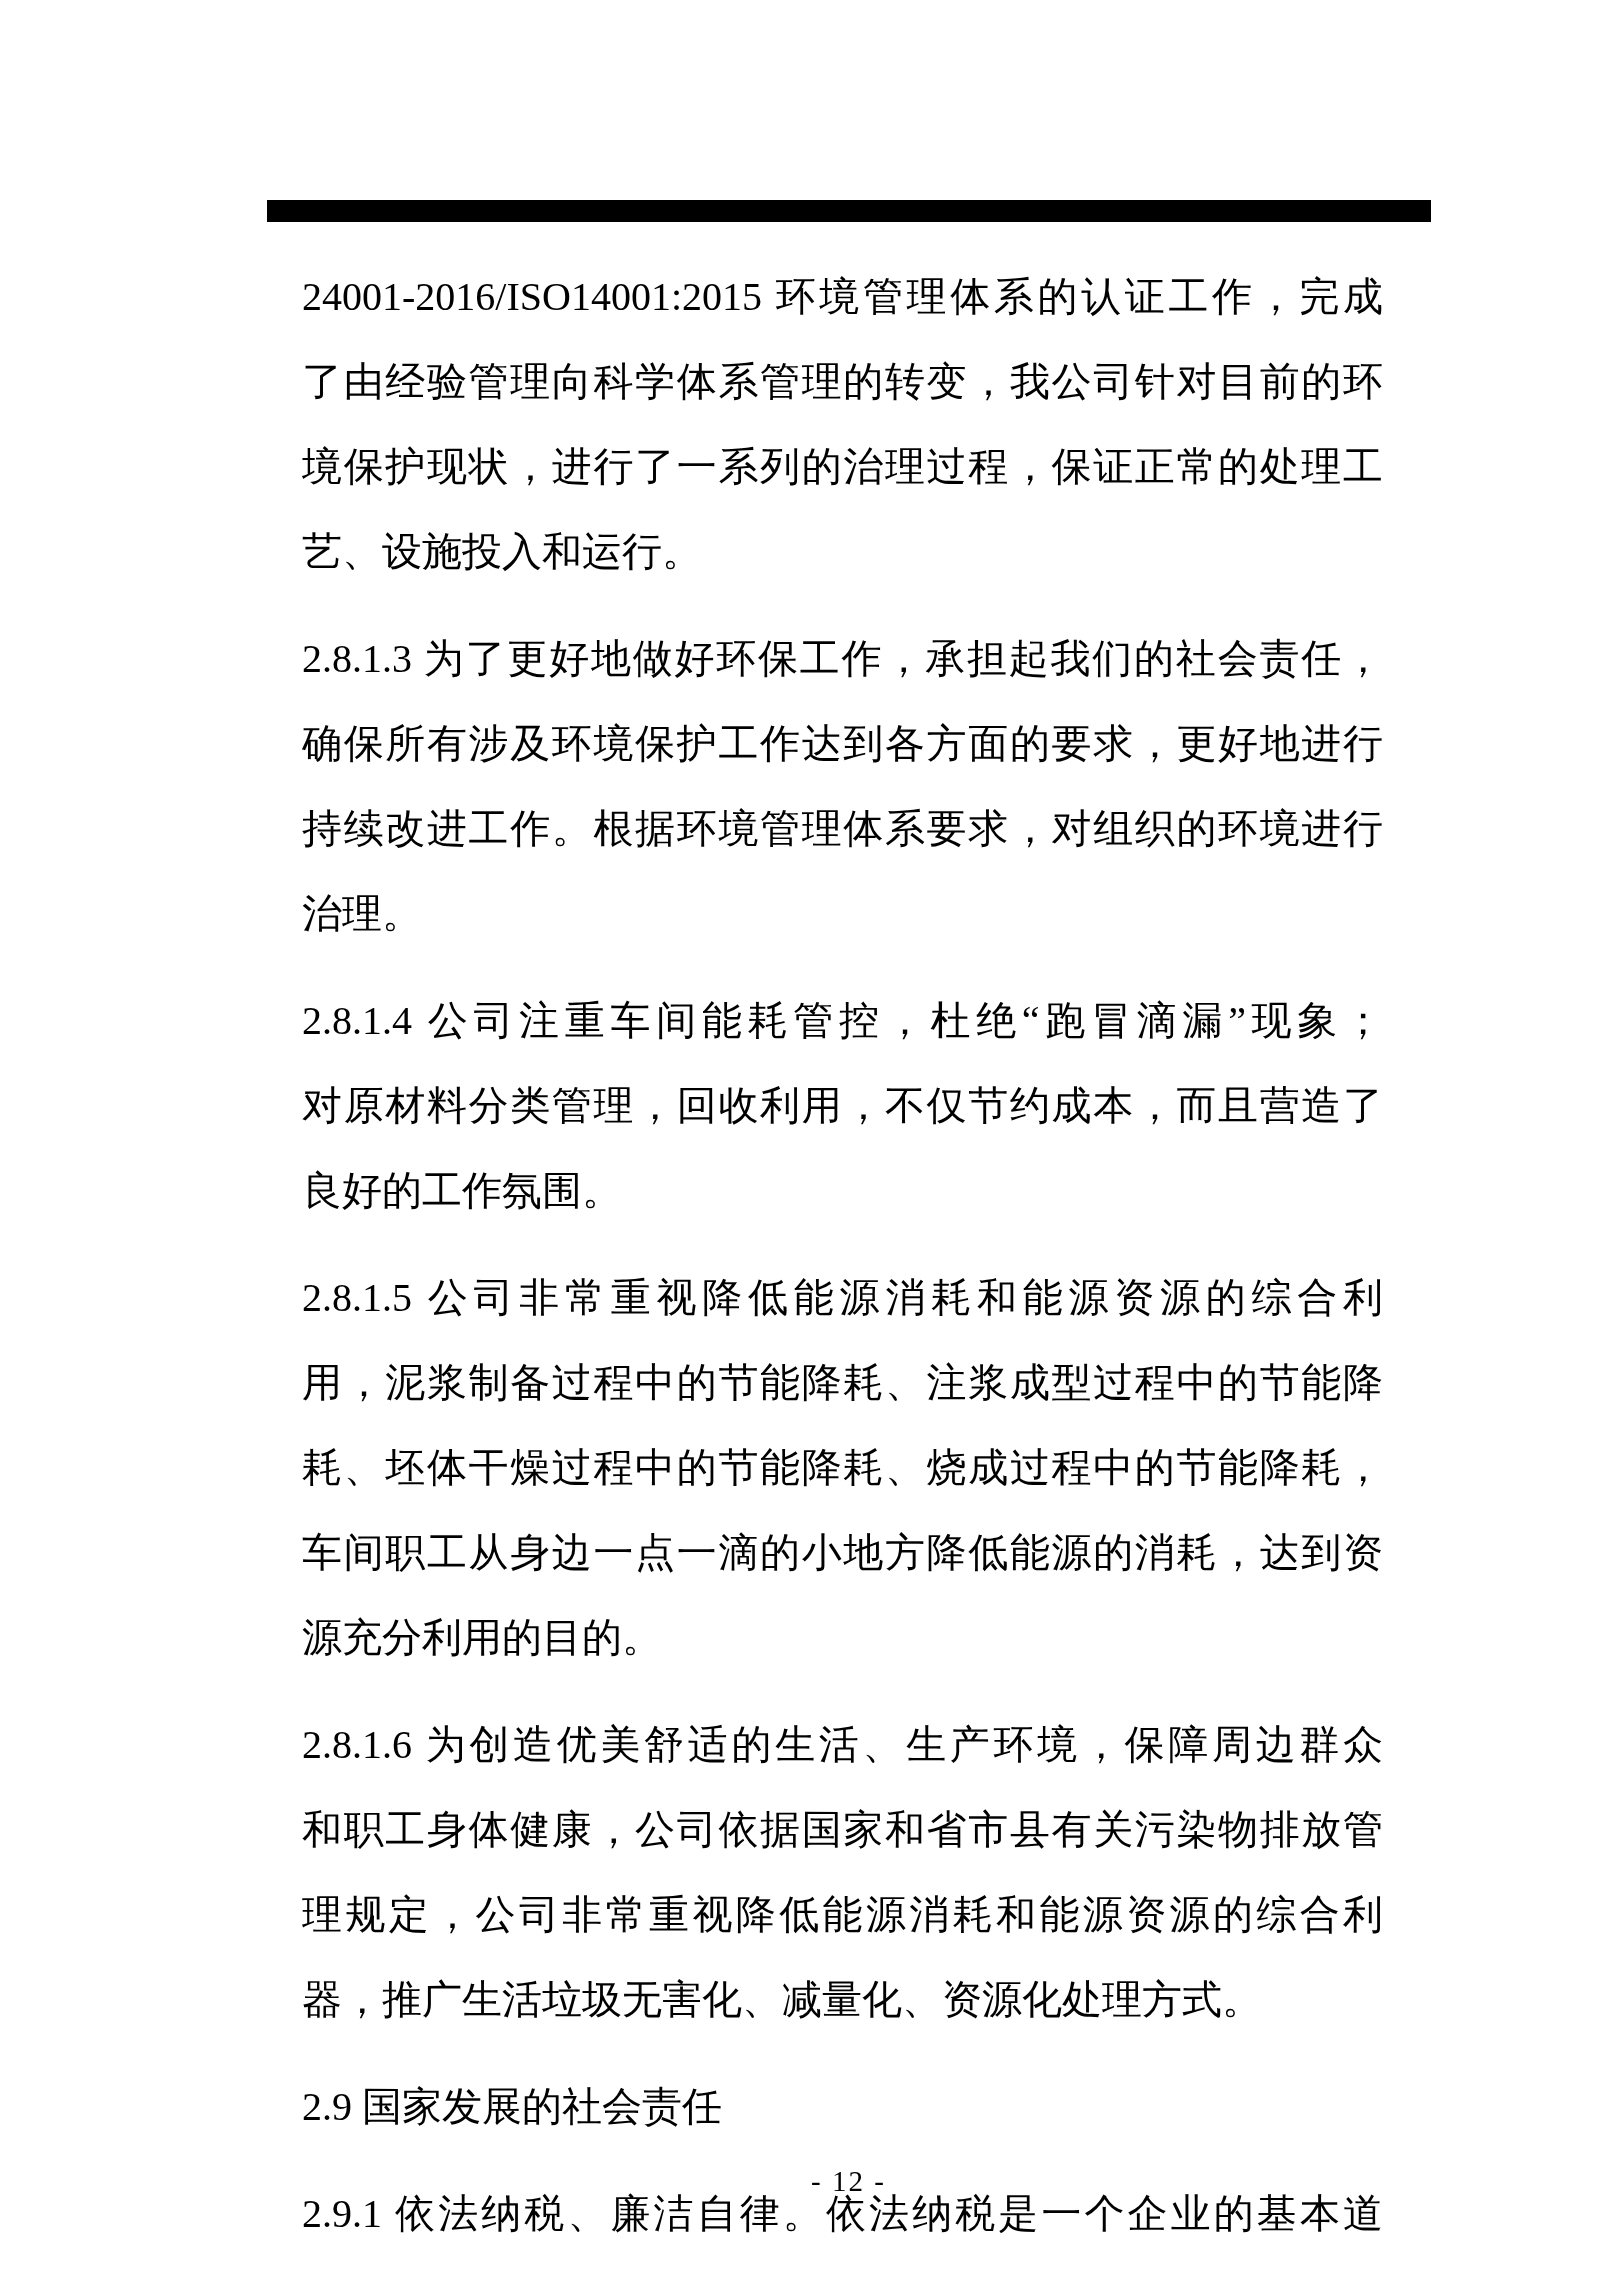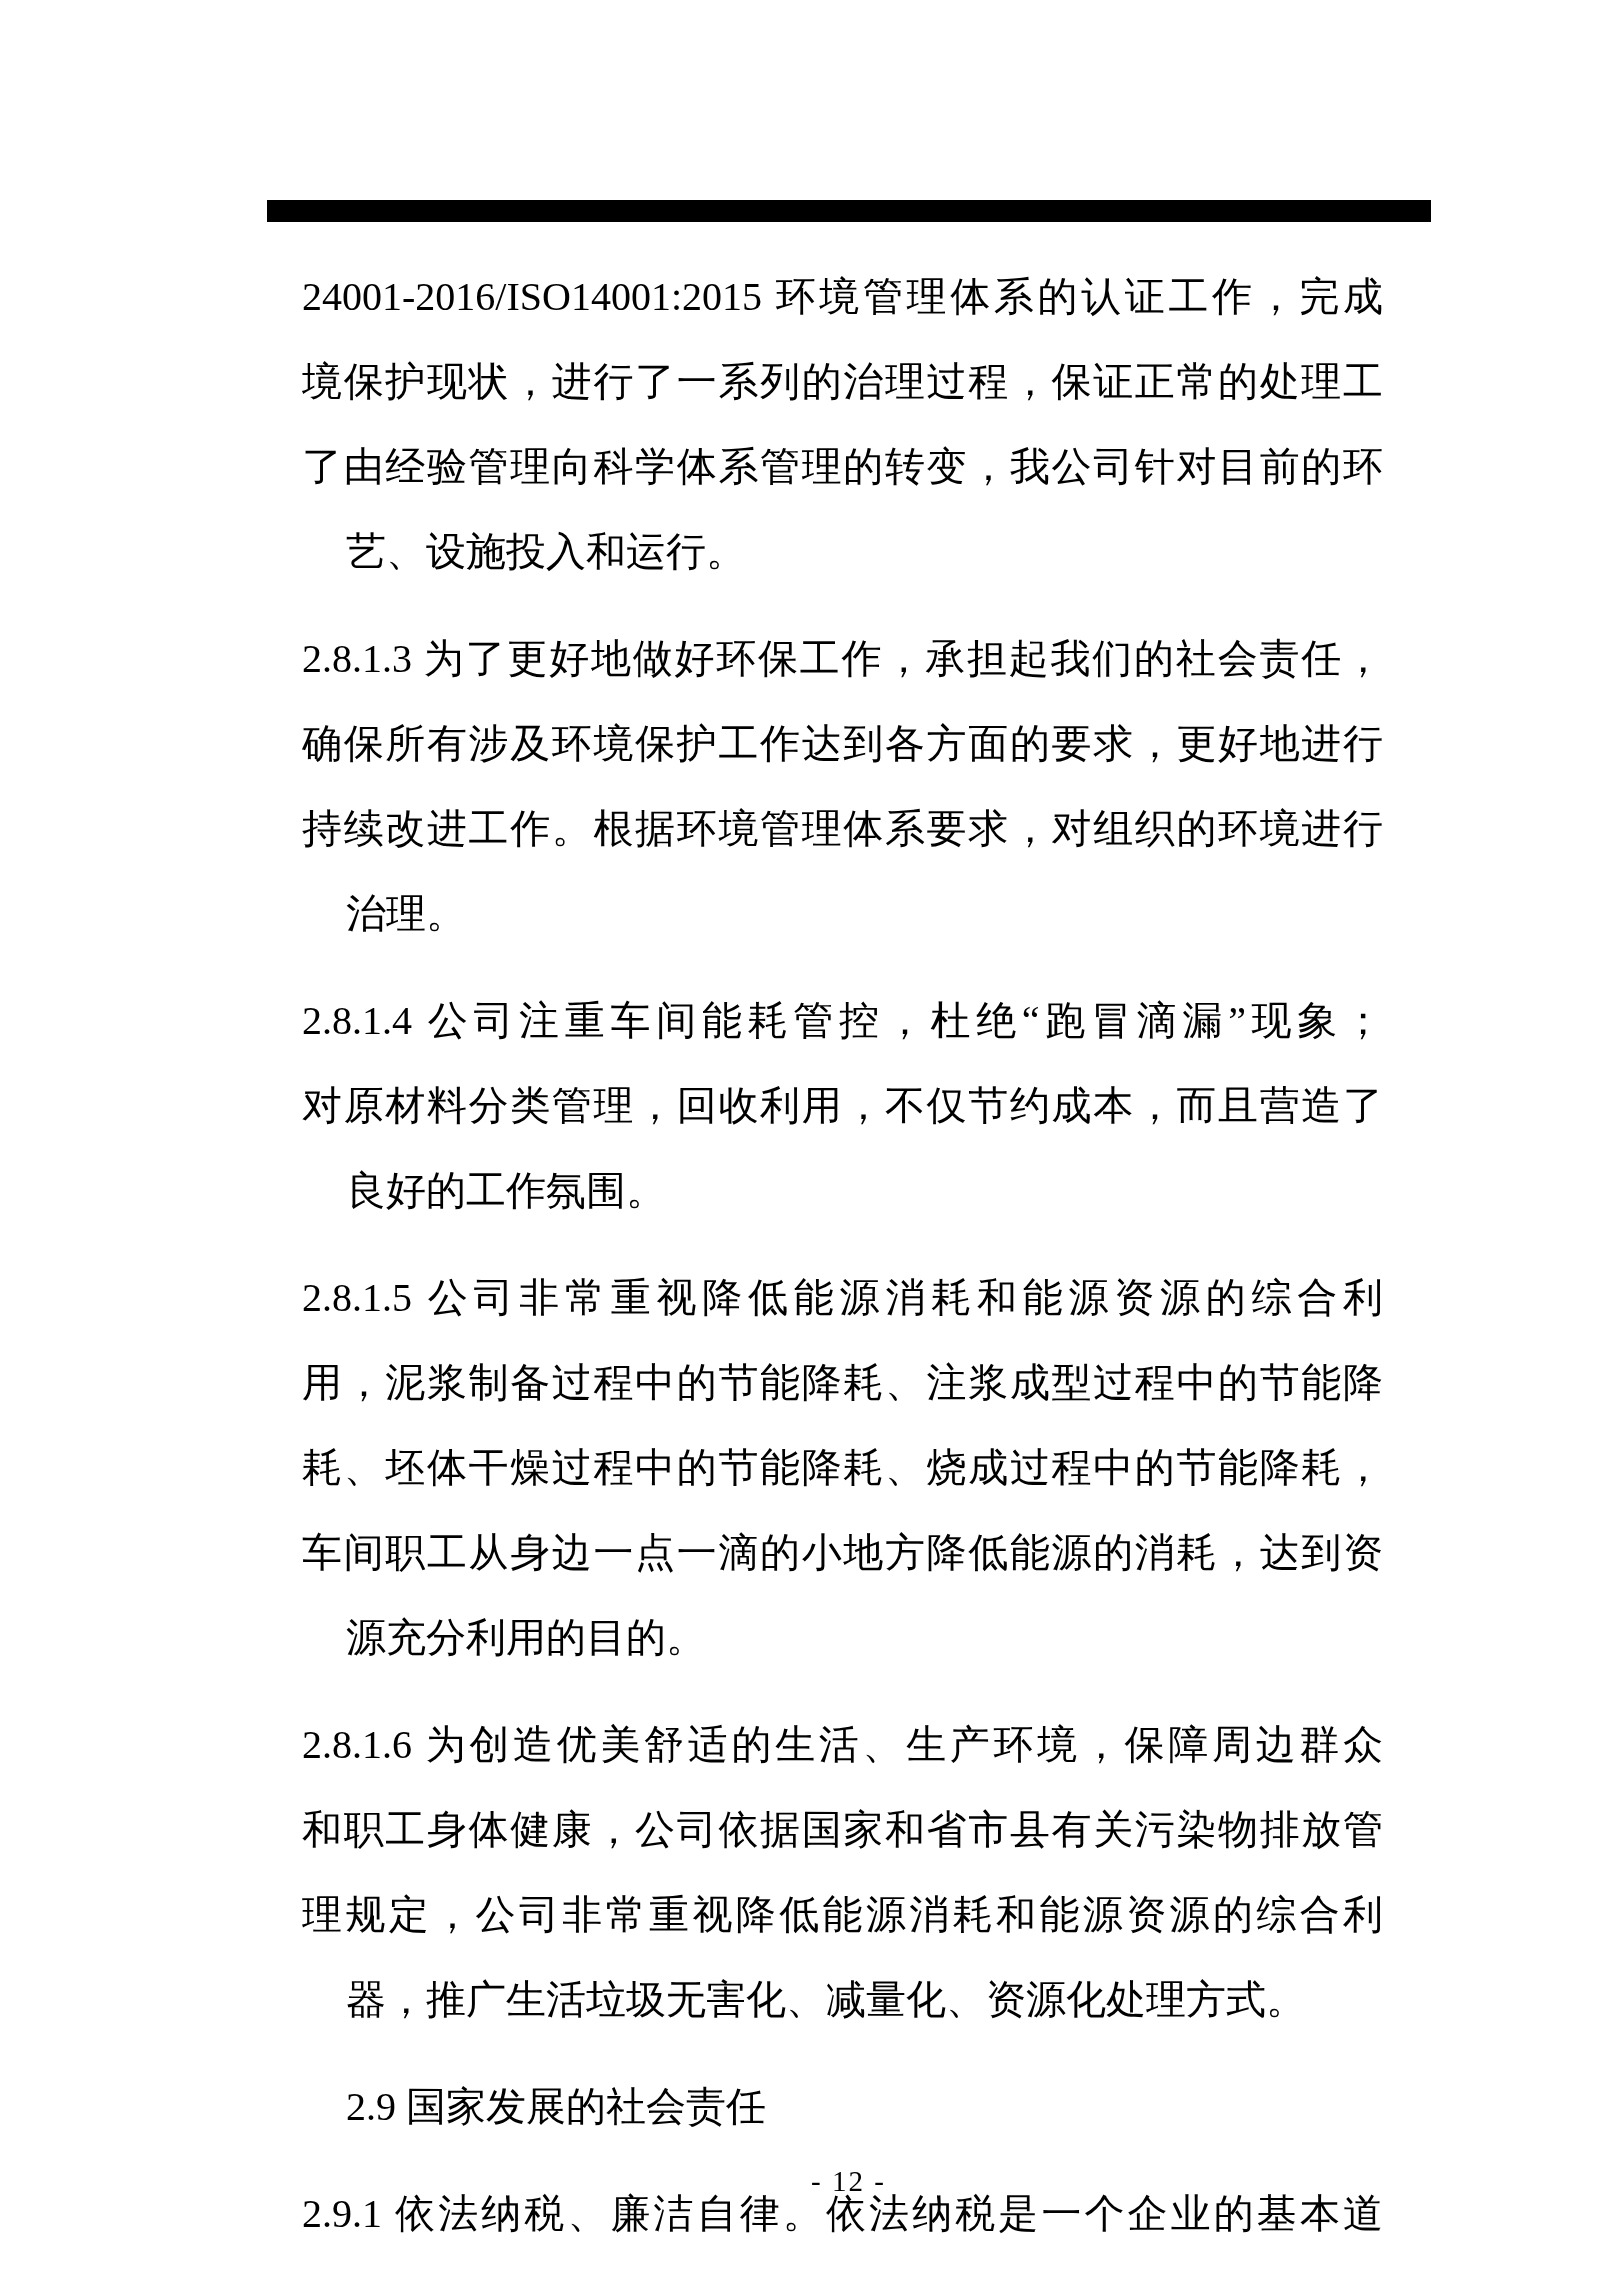--- a/index.html
+++ b/index.html
@@ -33,21 +33,20 @@
     line-height: 85px;
     font-size: 40px;
     white-space: normal;
     text-align: justify;
     text-align-last: justify;
     overflow: hidden;
   }
   .line.line-left {
     text-align: left;
     text-align-last: left;
-    margin-left: 44px;
   }
   .footer {
     position: absolute;
     left: 16px;
     top: 2119px;
     width: 100%;
     height: 59px;
     line-height: 59px;
     text-align: center;
     font-size: 29px;
@@ -55,22 +54,22 @@
   }
 </style>
 </head>
 <body>
 
 <div class="page">
   <div class="header-rule"></div>
   <div class="body-text">
       <div class="paragraph">
         <div class="line">24001-2016/ISO14001:2015 环境管理体系的认证工作，完成</div>
+        <div class="line">了由经验管理向科学体系管理的转变，我公司针对目前的环</div>
         <div class="line">境保护现状，进行了一系列的治理过程，保证正常的处理工</div>
-        <div class="line">了由经验管理向科学体系管理的转变，我公司针对目前的环</div>
         <div class="line line-left">艺、设施投入和运行。</div>
       </div>
       <div class="paragraph">
         <div class="line">2.8.1.3 为了更好地做好环保工作，承担起我们的社会责任，</div>
         <div class="line">确保所有涉及环境保护工作达到各方面的要求，更好地进行</div>
         <div class="line">持续改进工作。根据环境管理体系要求，对组织的环境进行</div>
         <div class="line line-left">治理。</div>
       </div>
       <div class="paragraph">
         <div class="line">2.8.1.4 公司注重车间能耗管控，杜绝“跑冒滴漏”现象；</div>

